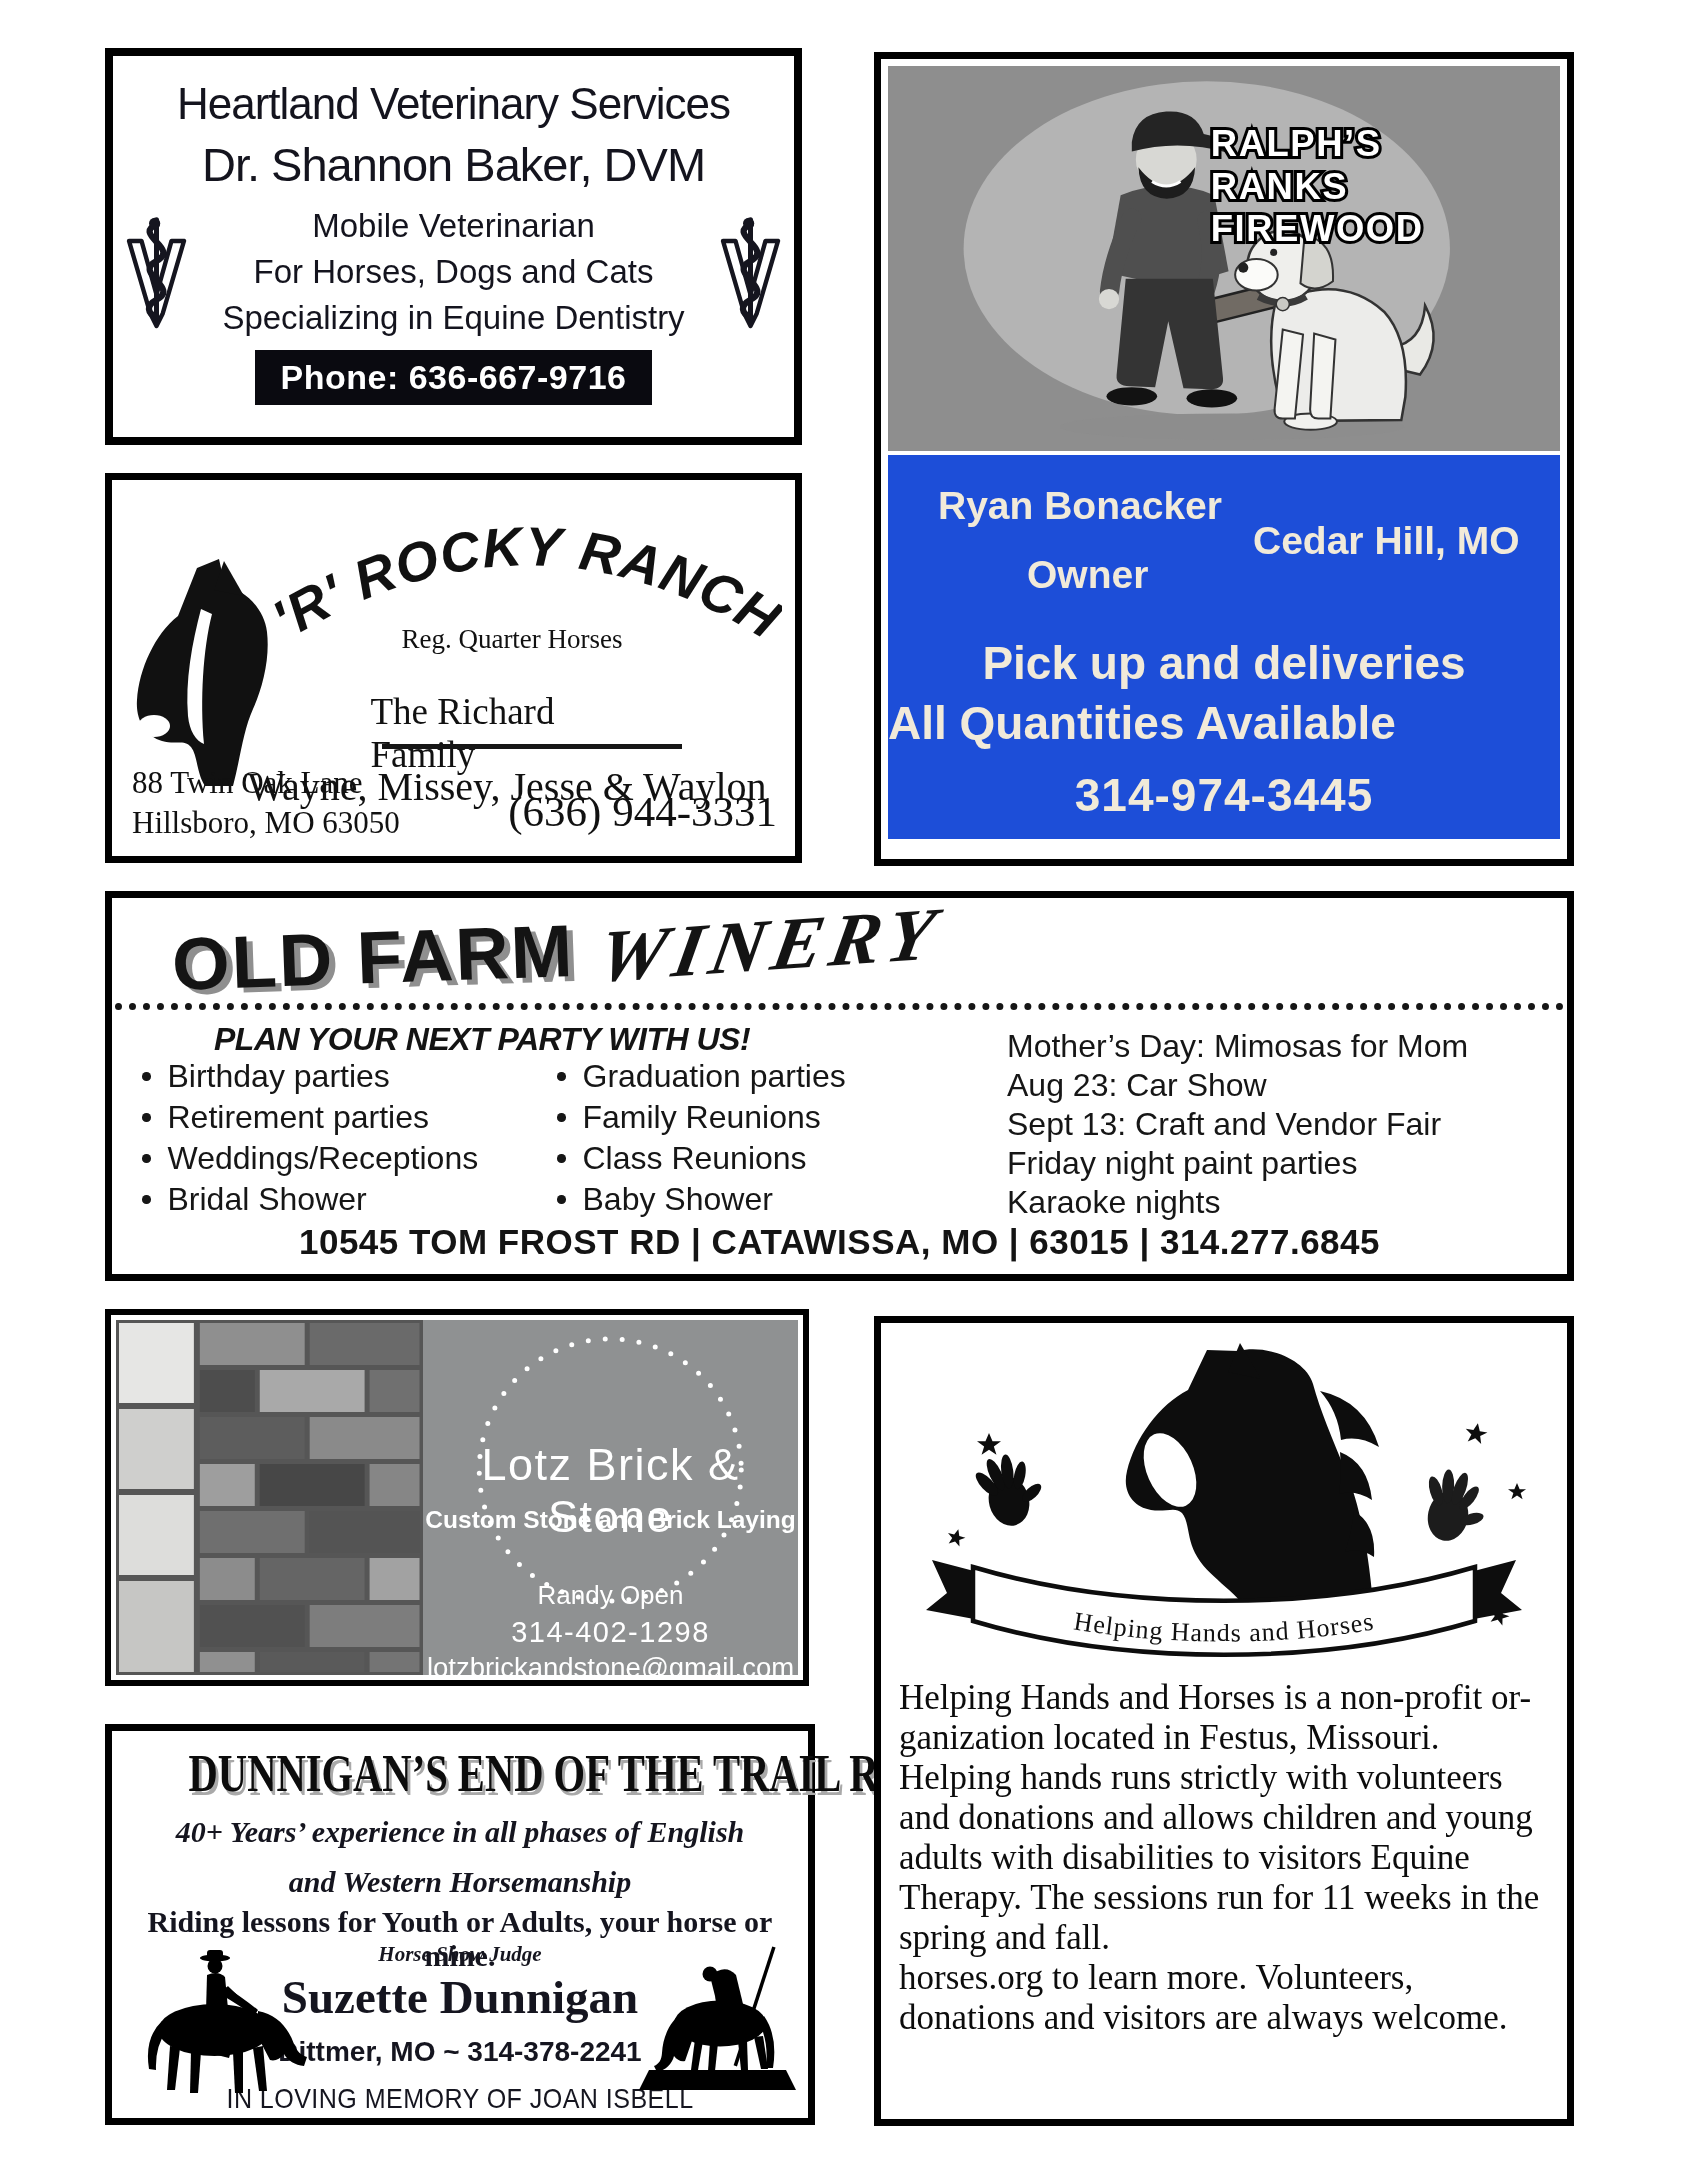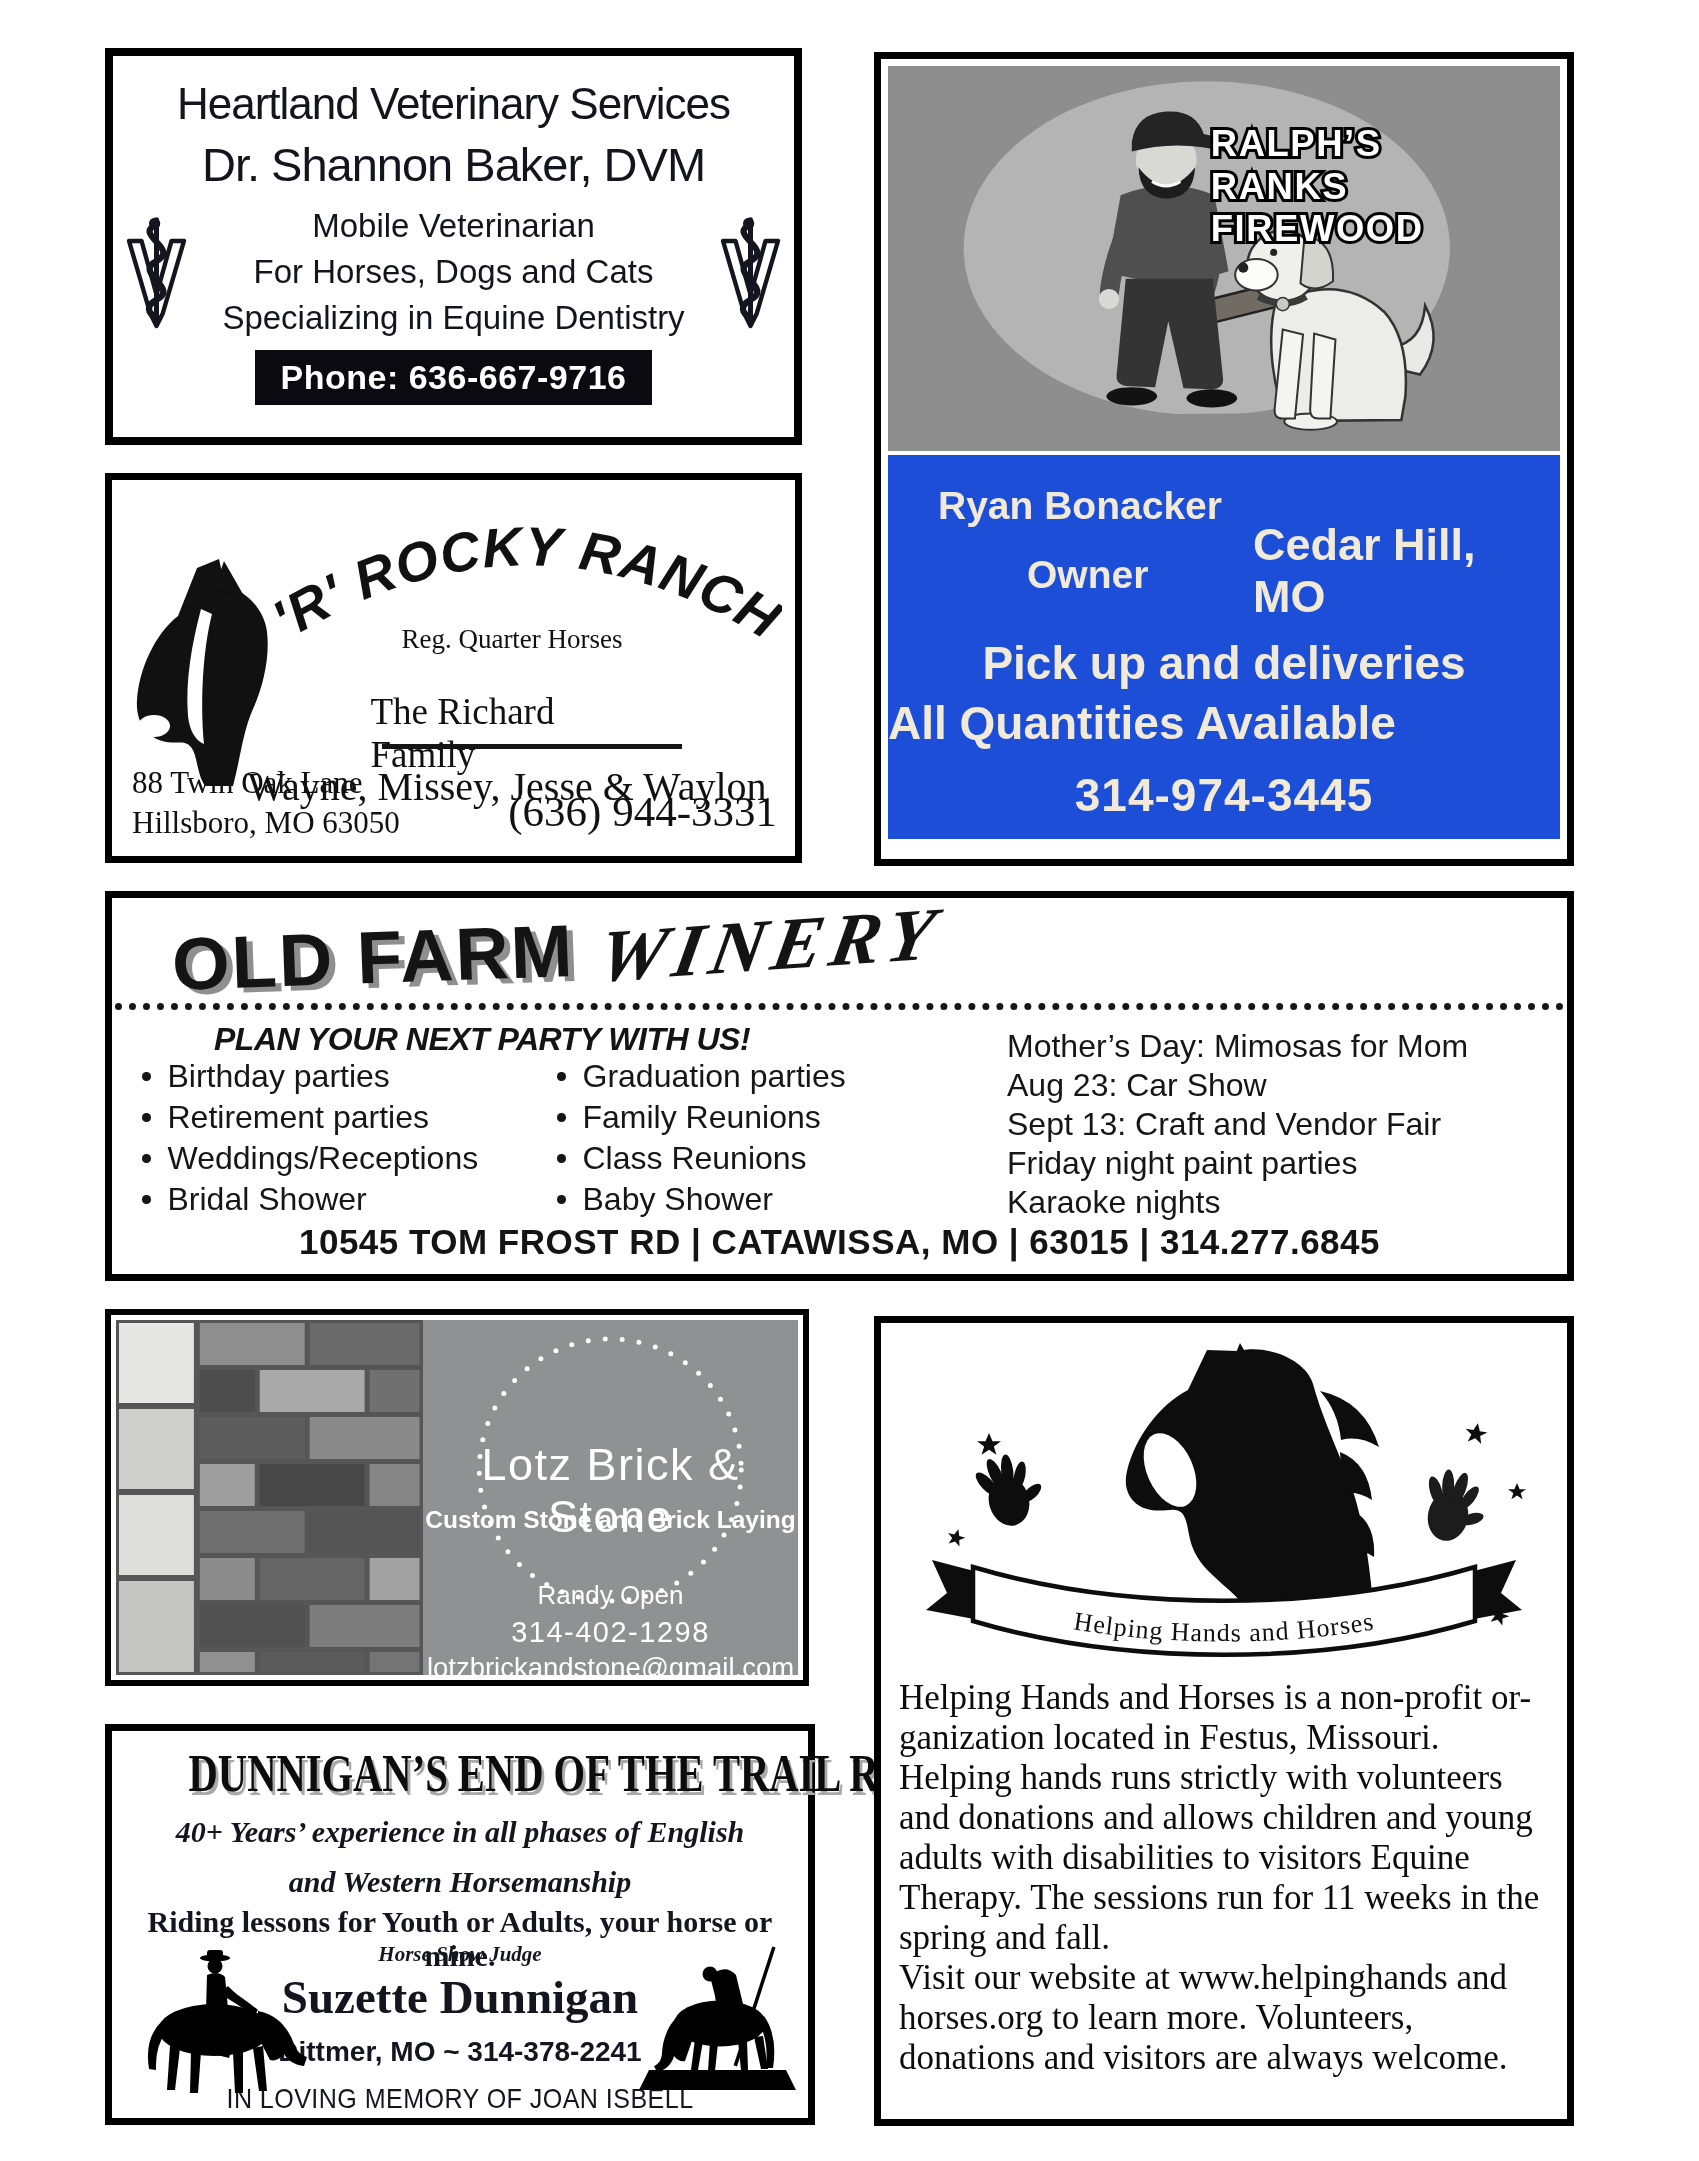--- a/index.html
+++ b/index.html
@@ -32,21 +32,21 @@
   .rr-phone{position:absolute;right:18px;bottom:20px;font-size:43px;color:#111;}
 
   
   #box-ralphs{left:874px;top:52px;width:700px;height:814px;padding:7px;}
   .rf-image{position:relative;width:100%;height:385px;background:#8e8e8e;overflow:hidden;}
   .rf-image svg{position:absolute;inset:0;width:100%;height:100%;}
   .rf-panel{position:relative;width:100%;height:384px;margin-top:4px;background:#1d4ed8;
             color:#f1ead9;font-weight:bold;}
   .rf-owner-name{position:absolute;left:50px;top:29px;font-size:39px;}
   .rf-owner-title{position:absolute;left:139px;top:98px;font-size:39px;}
-  .rf-location{position:absolute;left:365px;top:64px;font-size:45px;}
+  .rf-location{position:absolute;left:365px;top:64px;font-size:39px;}
   .rf-line1{position:absolute;left:0;right:0;top:181px;text-align:center;font-size:46px;}
   .rf-line2{position:absolute;left:0;right:0;top:241px;text-align:left;font-size:46px;}
   .rf-phone{position:absolute;left:0;right:0;top:313px;text-align:center;font-size:46px;letter-spacing:1px;}
 
   
   #box-winery{left:105px;top:891px;width:1469px;height:390px;}
   #box-winery .inner{position:relative;width:100%;height:100%;}
   .ofw-title{position:absolute;left:60px;top:17px;font-size:74px;font-weight:bold;letter-spacing:2px;
              color:#141414;text-shadow:6px 5px 0 #8f8f8f;transform:rotate(-2deg);}
   .ofw-script{position:absolute;left:490px;top:4px;font-family:"Liberation Serif",serif;font-style:italic;
@@ -415,21 +415,20 @@
         </text>
       </svg>
       <div class="hh-par">
         <div>Helping Hands and Horses is a non-profit or-</div>
         <div>ganization located in Festus, Missouri.</div>
         <div>Helping hands runs strictly with volunteers</div>
         <div>and donations and allows children and young</div>
         <div>adults with disabilities to visitors Equine</div>
         <div>Therapy. The sessions run for 11 weeks in the</div>
         <div>spring and fall.</div>
-        <div>Visit our website at www.helpinghands and</div>
         <div>horses.org to learn more. Volunteers,</div>
         <div>donations and visitors are always welcome.</div>
       </div>
     </div>
   </div>
 
 </div>
 
 
 </body></html>

